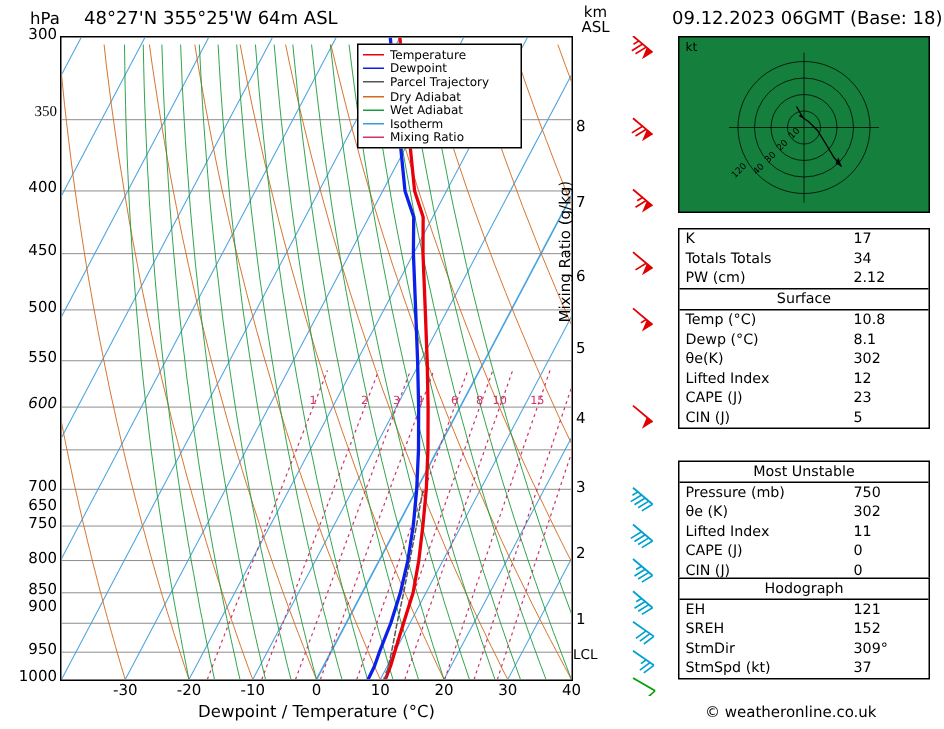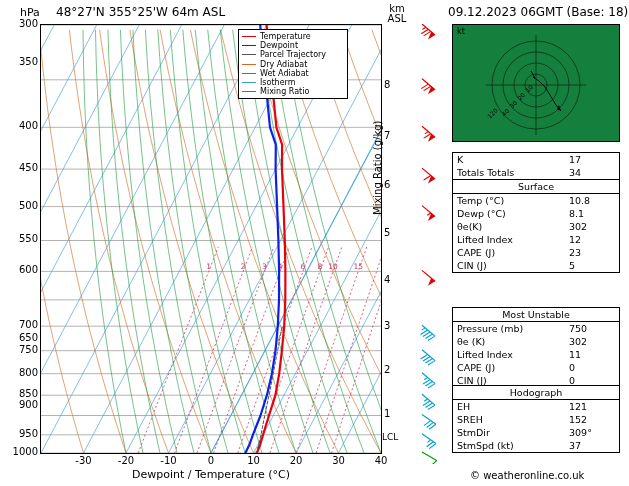--- a/index.html
+++ b/index.html
@@ -192,26 +192,26 @@
   <div class="abs hdr-hpa">hPa</div>
   <div class="abs hdr-station">48°27'N 355°25'W 64m ASL</div>
   <div class="abs hdr-km">
     <span>km</span><br>
     <span>ASL</span>
   </div>
   <div class="abs hdr-date">09.12.2023 06GMT (Base: 18)</div>
 
   <div class="abs ylab-wrap" id="ylab-wrap">
       <div class="abs ylab" style="top: -6px;">300</div>
-      <div class="abs ylab" style="top: 32px;">350</div>
+      <div class="abs ylab" style="top: 45px; font-family: Liberation Serif, serif;">350</div>
       <div class="abs ylab" style="top: 96.268px;">400</div>
       <div class="abs ylab" style="top: 138.139px;">450</div>
       <div class="abs ylab" style="top: 175.593px;">500</div>
       <div class="abs ylab" style="top: 209.475px;">550</div>
-      <div class="abs ylab" style="top: 240.407px;">600</div>
+      <div class="abs ylab" style="top: 240.407px; font-style: italic;">600</div>
       <div class="abs ylab" style="top: 268.861px; margin-top: 39px;">650</div>
       <div class="abs ylab" style="top: 295.206px;">700</div>
       <div class="abs ylab" style="top: 319.732px;">750</div>
       <div class="abs ylab" style="top: 342.675px;">800</div>
       <div class="abs ylab" style="top: 364.226px;">850</div>
       <div class="abs ylab" style="top: 375px;">900</div>
       <div class="abs ylab" style="top: 403.766px;">950</div>
       <div class="abs ylab" style="top: 422px;">1000</div>
     </div>
 
@@ -480,20 +480,24 @@
 
   <div class="tbl" id="tbl-main">
       <div class="tbl-row">
         <span class="k">K</span>
         <span class="v">17</span>
       </div>
       <div class="tbl-row">
         <span class="k">Totals Totals</span>
         <span class="v">34</span>
       </div>
+      <div class="tbl-row">
+        <span class="k">PW (cm)</span>
+        <span class="v">2.12</span>
+      </div>
       <div class="tbl-sect">Surface</div>
       <div class="tbl-row">
         <span class="k">Temp (°C)</span>
         <span class="v">10.8</span>
       </div>
       <div class="tbl-row">
         <span class="k">Dewp (°C)</span>
         <span class="v">8.1</span>
       </div>
       <div class="tbl-row">

